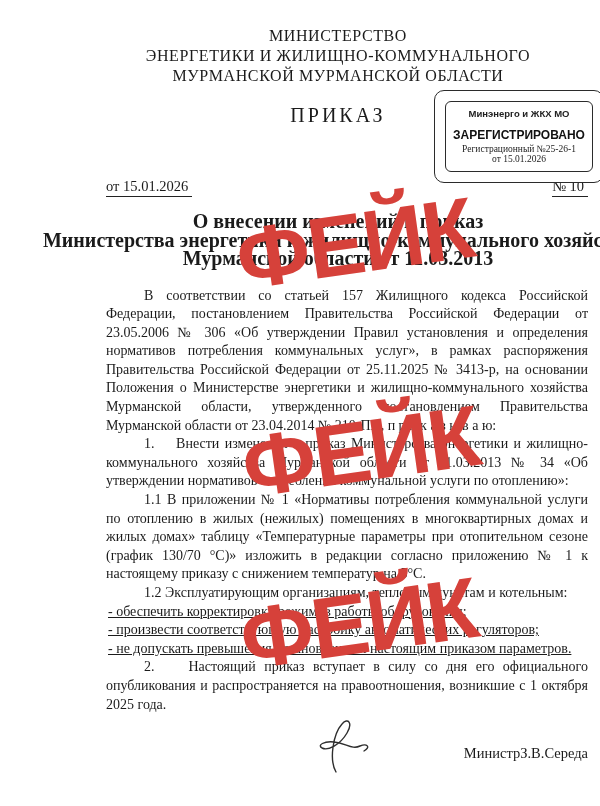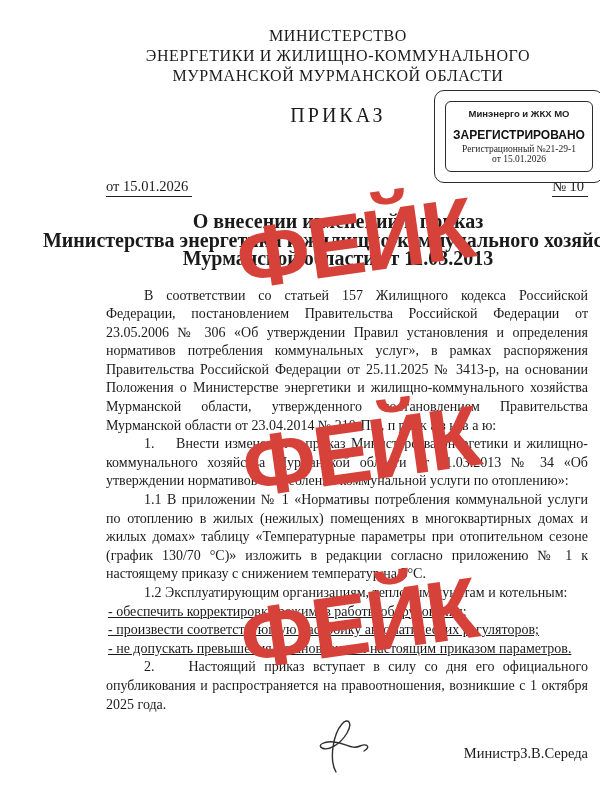--- a/index.html
+++ b/index.html
@@ -53,21 +53,21 @@
     <div>МУРМАНСКОЙ МУРМАНСКОЙ ОБЛАСТИ</div>
   </div>
 
   <div class="doc-type">ПРИКАЗ</div>
   <div class="city">г. Мурманск</div>
 
   <div class="stamp">
     <div class="stamp-inner">
       <div class="stamp-org">Минэнерго и ЖКХ МО</div>
       <div class="stamp-reg">ЗАРЕГИСТРИРОВАНО</div>
-      <div class="stamp-num">Регистрационный №21-29-1</div>
+      <div class="stamp-num">Регистрационный №25-26-1</div>
       <div class="stamp-date">от 15.01.2026</div>
     </div>
   </div>
 
   <div class="daterow">
     <span class="underlined">от  15.01.2026</span>
     <span class="underlined">№ 10</span>
   </div>
 
   <div class="title">

